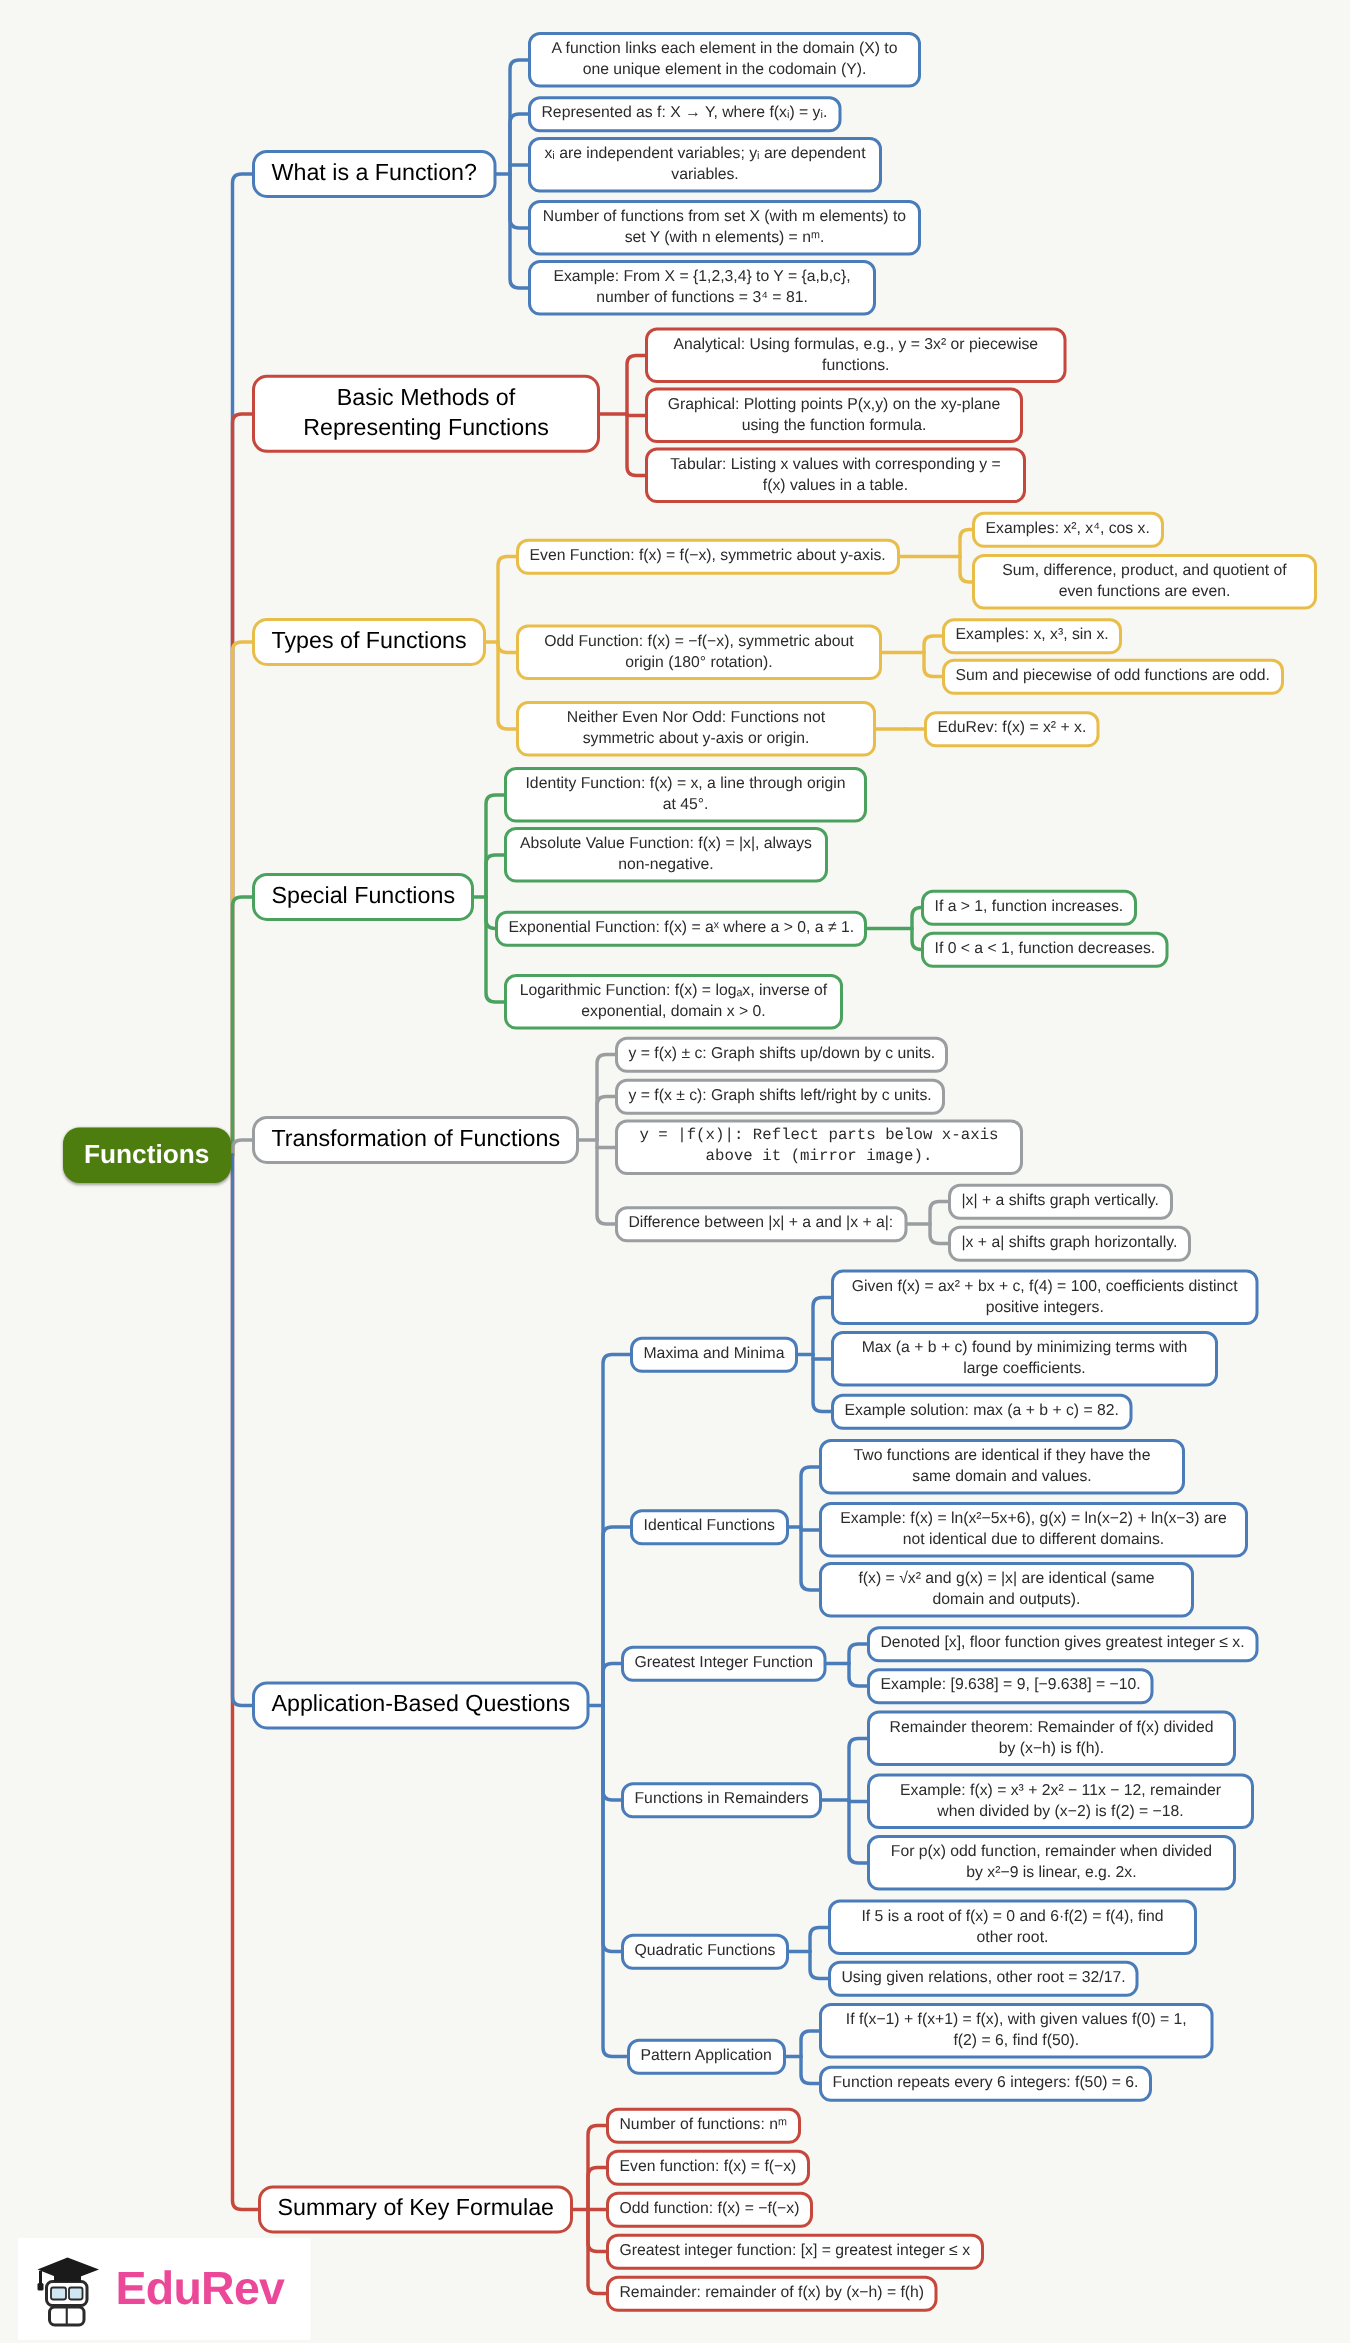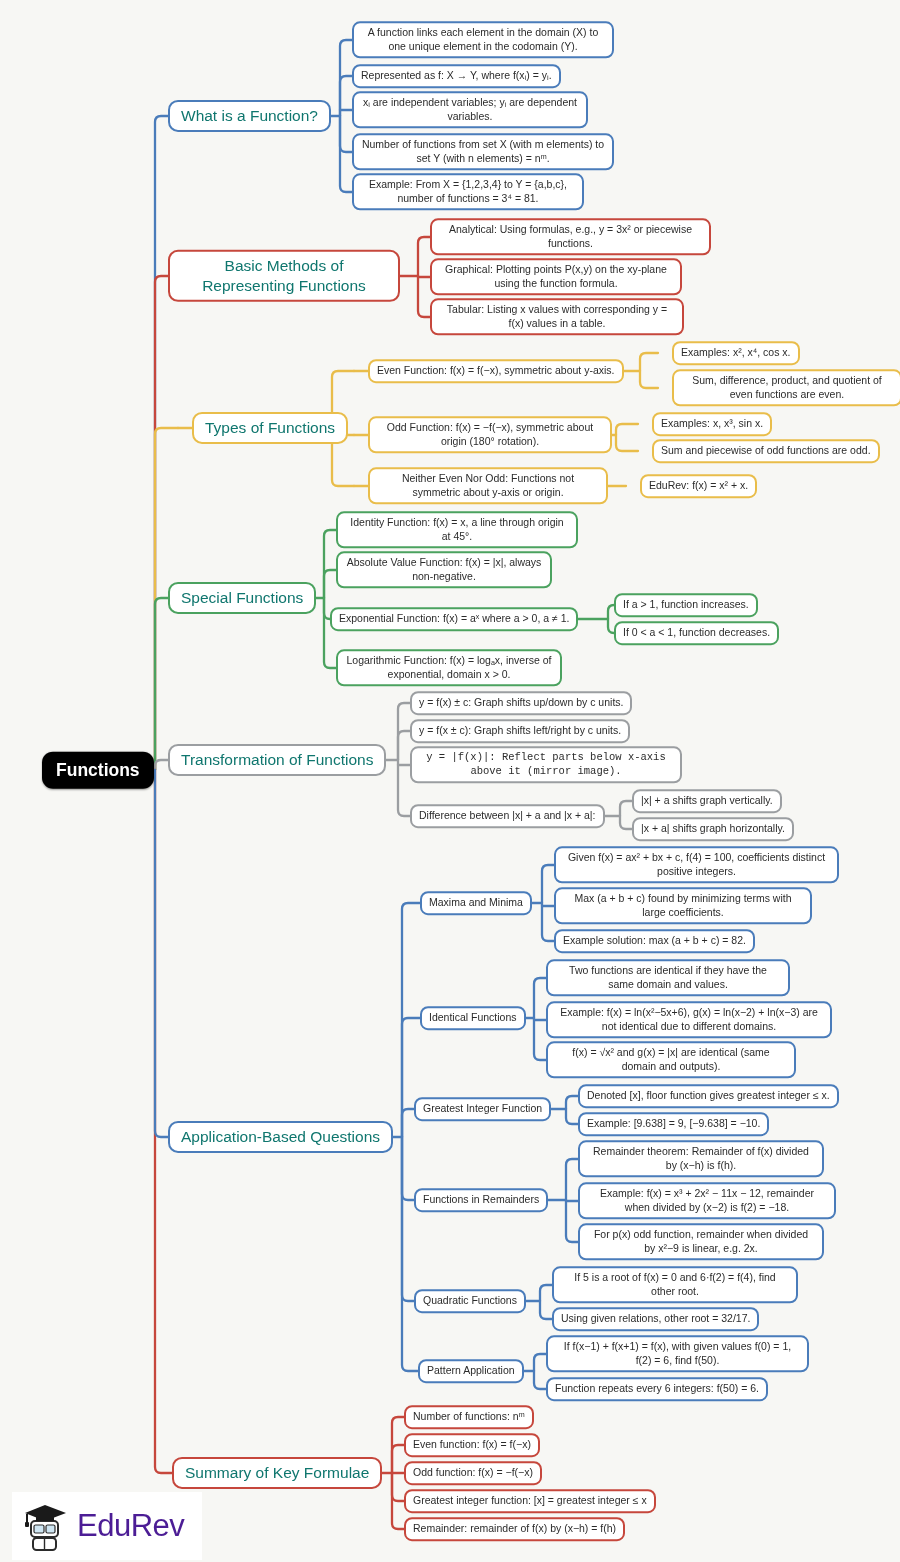--- a/index.html
+++ b/index.html
@@ -11,38 +11,38 @@
   #edges{position:absolute;left:0;top:0;width:900px;height:1562px;pointer-events:none;}
   .node{
     position:absolute;transform:translateY(-50%);
     background:#fff;border:2px solid #888;border-radius:8px;
     padding:3px 7px;font-size:10.5px;line-height:1.3;text-align:center;
     color:#2b2b2b;box-sizing:border-box;
   }
   .node.nw{white-space:nowrap;}
   .node.topic{
     font-size:15.5px;border-radius:10px;padding:4px 11px;
-    border-width:2.5px;color:#0f766e;
+    border-width:2.5px;color:#000000;
   }
   .node.root{
-    background:#000000;color:#fff;border:none;font-weight:700;
+    background:#4d7c0f;color:#fff;border:none;font-weight:700;
     font-size:17.5px;border-radius:11px;padding:7px 14px;
     box-shadow:0 1px 2px rgba(0,0,0,.35);
     text-align:center;
   }
   .node.blue{border-color:#4a7cba;}
   .node.red{border-color:#c6473c;}
-  .node.yellow{border-color:#e9bd4a;margin-left:24px;}
+  .node.yellow{border-color:#e9bd4a;}
   .node.green{border-color:#4ba25f;}
   .node.gray{border-color:#9b9ea1;}
   .logo{
     position:absolute;left:12px;top:1492px;background:#ffffff;
     display:flex;align-items:center;gap:9px;padding:8px 18px 8px 10px;
   }
-  .logo-text{font-size:31px;font-weight:400;color:#4c1d95;letter-spacing:-0.5px;}
+  .logo-text{font-size:31px;font-weight:700;color:#ec4899;letter-spacing:-0.5px;}
 </style>
 </head>
 <body>
 
 <div id="canvas">
   <svg id="edges" viewBox="0 0 900 1562" xmlns="http://www.w3.org/2000/svg">
       <path d="M 52 770 H 155" stroke="#4a7cba" stroke-width="2.3" fill="none" stroke-linecap="round" stroke-linejoin="round"></path>
       <path d="M 178 116 H 340" stroke="#4a7cba" stroke-width="2.3" fill="none" stroke-linecap="round" stroke-linejoin="round"></path>
       <path d="M 178 276 H 418" stroke="#c6473c" stroke-width="2.3" fill="none" stroke-linecap="round" stroke-linejoin="round"></path>
       <path d="M 178 428 H 332" stroke="#e9bd4a" stroke-width="2.3" fill="none" stroke-linecap="round" stroke-linejoin="round"></path>

